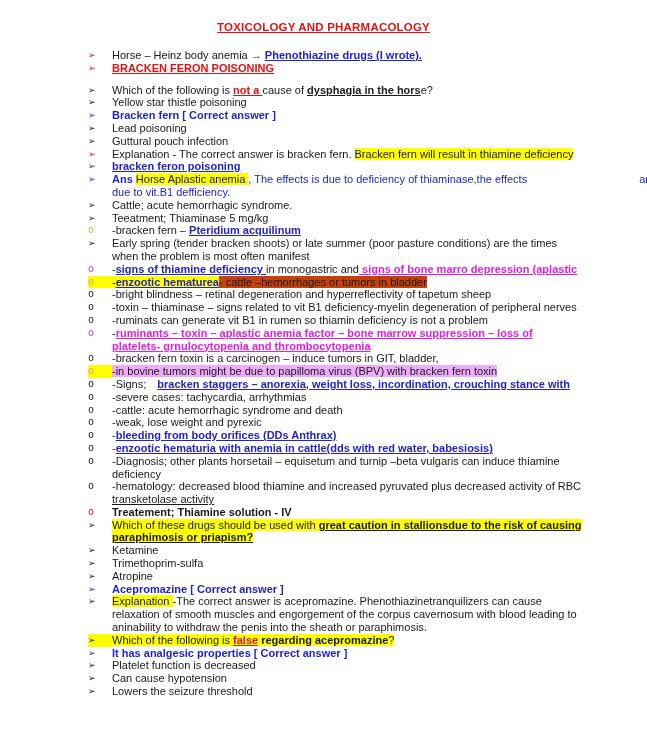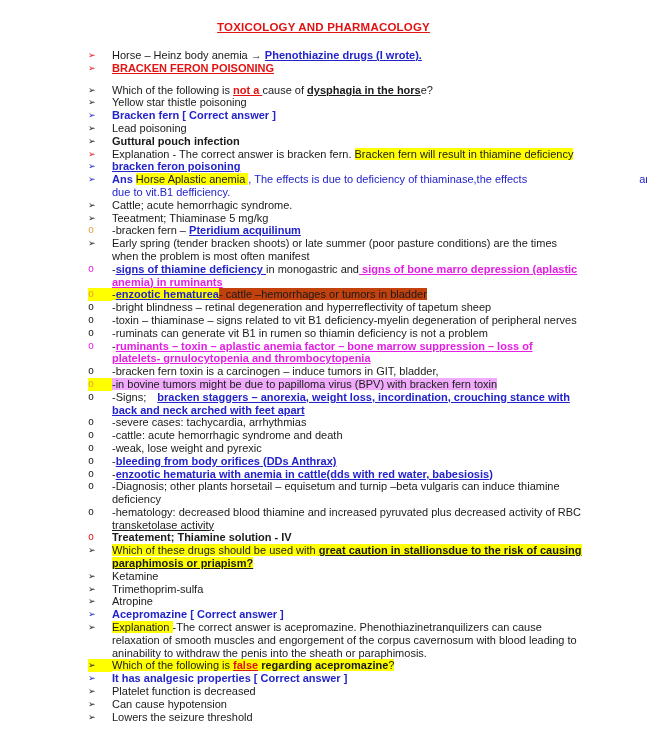--- a/index.html
+++ b/index.html
@@ -48,21 +48,21 @@
       <div class="ln">
         <span class="blt arrow" style="color: rgb(35, 35, 204);">➢</span>
         <span class="tx"><span style="color: rgb(35, 35, 204); font-weight: bold;">Bracken fern [ Correct answer ]</span></span>
       </div>
       <div class="ln">
         <span class="blt arrow" style="color: rgb(26, 26, 26);">➢</span>
         <span class="tx"><span style="color: rgb(26, 26, 26);">Lead poisoning</span></span>
       </div>
       <div class="ln">
         <span class="blt arrow" style="color: rgb(26, 26, 26);">➢</span>
-        <span class="tx"><span style="color: rgb(26, 26, 26); font-weight: bold;">Guttural pouch infection</span></span>
+        <span class="tx"><span style="color: rgb(26, 26, 26);">Guttural pouch infection</span></span>
       </div>
       <div class="ln">
         <span class="blt arrow" style="color: rgb(227, 18, 18);">➢</span>
         <span class="tx"><span style="color: rgb(26, 26, 26);">Explanation - The correct answer is bracken fern. </span><span style="color: rgb(26, 26, 26); background: rgb(255, 255, 0);">Bracken fern will result in thiamine deficiency</span></span>
       </div>
       <div class="ln">
         <span class="blt arrow" style="color: rgb(35, 35, 204);">➢</span>
         <span class="tx"><span style="color: rgb(35, 35, 204); font-weight: bold; text-decoration: underline;">bracken feron poisoning</span></span>
       </div>
       <div class="ln">
@@ -91,24 +91,20 @@
       </div>
       <div class="ln">
         <span class="blt none"></span>
         <span class="tx"><span style="color: rgb(26, 26, 26);">when the problem is most often manifest</span></span>
       </div>
       <div class="ln">
         <span class="blt circle" style="color: rgb(229, 30, 229);">o</span>
         <span class="tx"><span style="color: rgb(26, 26, 26);">-</span><span style="color: rgb(35, 35, 204); font-weight: bold; text-decoration: underline;">signs of thiamine deficiency </span><span style="color: rgb(26, 26, 26);">in monogastric and</span><span style="color: rgb(229, 30, 229); font-weight: bold; text-decoration: underline;"> signs of bone marro depression (aplastic</span></span>
       </div>
       <div class="ln">
-        <span class="blt none"></span>
-        <span class="tx"><span style="color: rgb(229, 30, 229); font-weight: bold; text-decoration: underline;">anemia) in ruminants</span></span>
-      </div>
-      <div class="ln">
         <span class="blt circle" style="color: rgb(232, 163, 61); background: rgb(255, 255, 0);">o</span>
         <span class="tx"><span style="color: rgb(26, 26, 26); background: rgb(255, 255, 0);">-</span><span style="color: rgb(35, 35, 204); font-weight: bold; text-decoration: underline; background: rgb(255, 255, 0);">enzootic hematurea</span><span style="color: rgb(26, 26, 26); background: #c2410c;">- cattle –hemorrhages or tumors in bladder</span></span>
       </div>
       <div class="ln">
         <span class="blt circle" style="color: rgb(26, 26, 26);">o</span>
         <span class="tx"><span style="color: rgb(26, 26, 26);">-bright blindness – retinal degeneration and hyperreflectivity of tapetum sheep</span></span>
       </div>
       <div class="ln">
         <span class="blt circle" style="color: rgb(26, 26, 26);">o</span>
         <span class="tx"><span style="color: rgb(26, 26, 26);">-toxin – thiaminase – signs related to vit B1 deficiency-myelin degeneration of peripheral nerves</span></span>
@@ -129,24 +125,20 @@
         <span class="blt circle" style="color: rgb(26, 26, 26);">o</span>
         <span class="tx"><span style="color: rgb(26, 26, 26); margin-top: 44px;">-bracken fern toxin is a carcinogen – induce tumors in GIT, bladder,</span></span>
       </div>
       <div class="ln">
         <span class="blt circle" style="color: rgb(232, 163, 61); background: rgb(255, 255, 0);">o</span>
         <span class="tx"><span style="color: rgb(26, 26, 26); background: #f0abfc;">-in bovine tumors might be due to papilloma virus (BPV) with bracken fern toxin</span></span>
       </div>
       <div class="ln">
         <span class="blt circle" style="color: rgb(26, 26, 26);">o</span>
         <span class="tx"><span style="color: rgb(26, 26, 26);">-Signs; </span><span style="color: rgb(35, 35, 204); font-weight: bold; text-decoration: underline; margin-left: 8px;">bracken staggers – anorexia, weight loss, incordination, crouching stance with</span></span>
-      </div>
-      <div class="ln">
-        <span class="blt none"></span>
-        <span class="tx"><span style="color: rgb(35, 35, 204); font-weight: bold; text-decoration: underline;">back and neck arched with feet apart</span></span>
       </div>
       <div class="ln">
         <span class="blt circle" style="color: rgb(26, 26, 26);">o</span>
         <span class="tx"><span style="color: rgb(26, 26, 26);">-severe cases: tachycardia, arrhythmias</span></span>
       </div>
       <div class="ln">
         <span class="blt circle" style="color: rgb(26, 26, 26);">o</span>
         <span class="tx"><span style="color: rgb(26, 26, 26);">-cattle: acute hemorrhagic syndrome and death</span></span>
       </div>
       <div class="ln">

